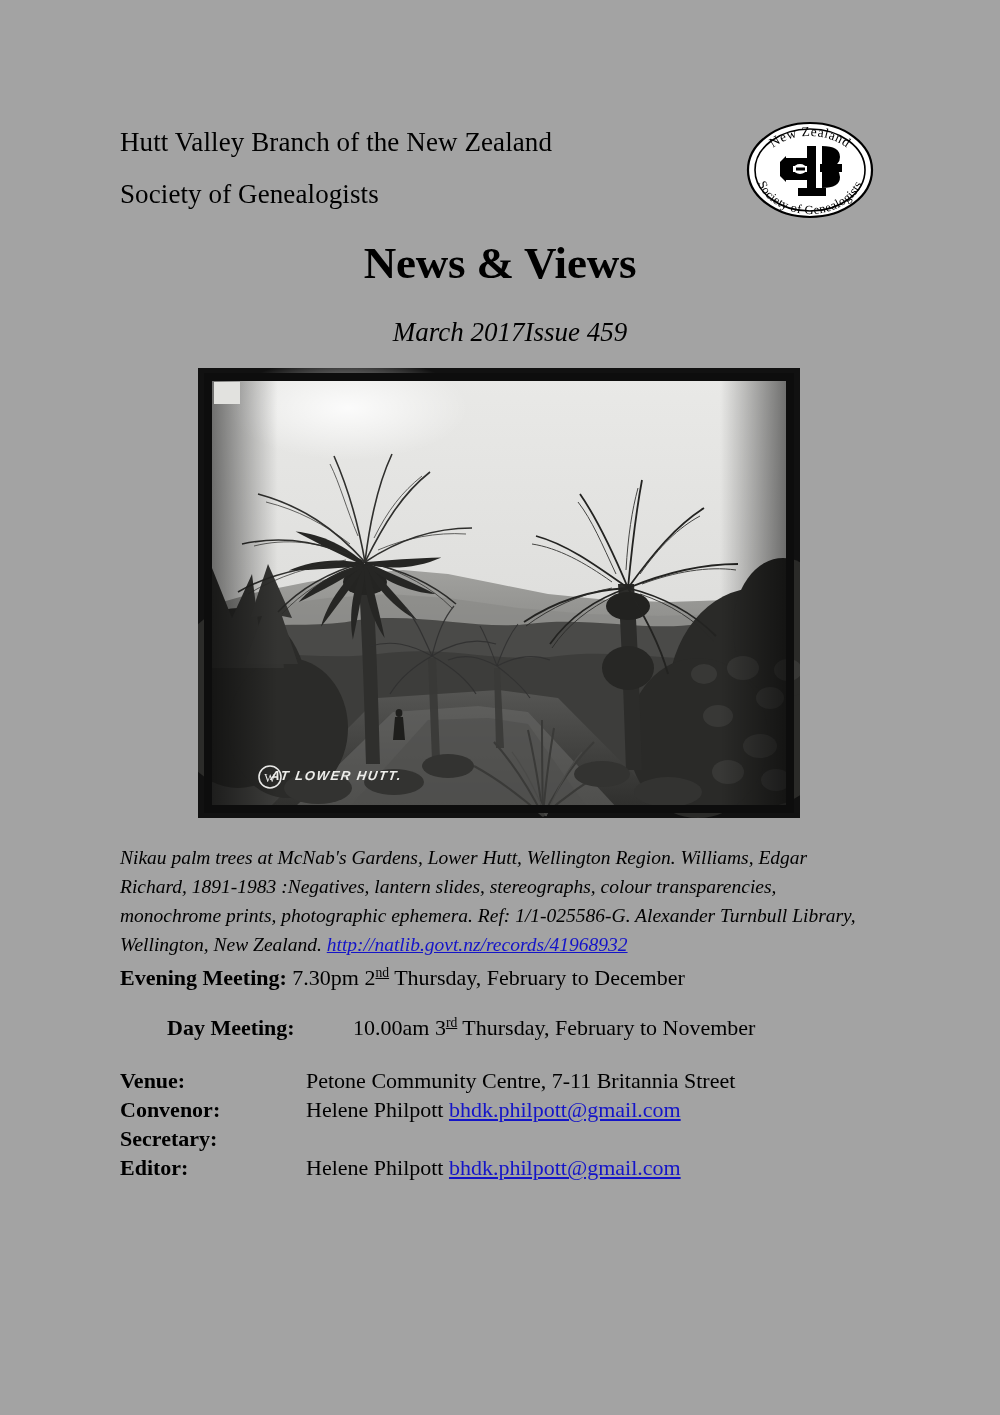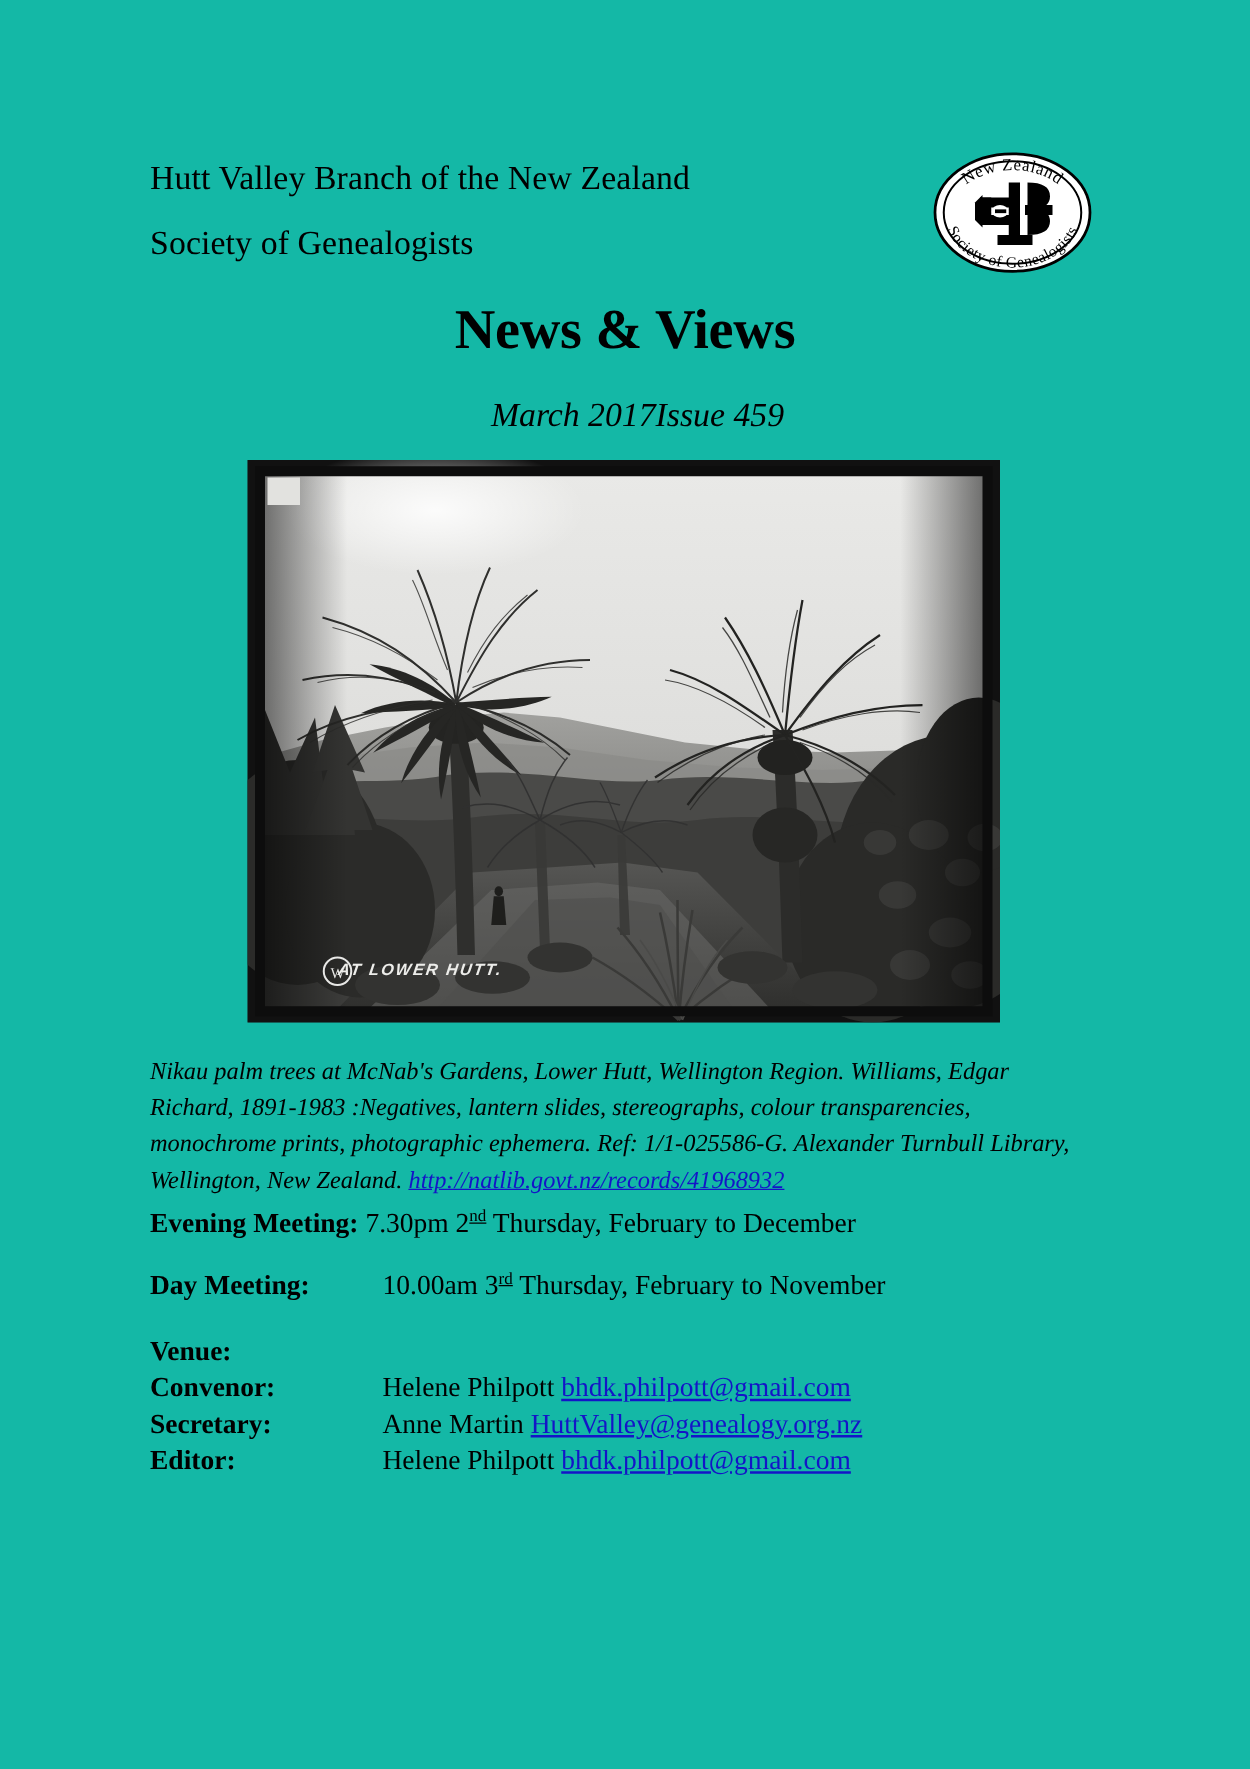--- a/index.html
+++ b/index.html
@@ -12,21 +12,21 @@
     height: 1415px;
     position: relative;
     font-family: "Liberation Serif", "DejaVu Serif", serif;
     color: #000000;
     overflow: hidden;
   }
 
   .page {
     position: absolute;
     inset: 0;
-    background: #14b8a6;
+    background: #a3a3a3;
   }
 
   
   .masthead {
     position: absolute;
     left: 120px;
     top: 116px;
     width: 580px;
   }
   .masthead-line {
@@ -99,21 +99,21 @@
   }
 
   
   .meeting {
     position: absolute;
     left: 120px;
     font-size: 22px;
     white-space: nowrap;
   }
   .meeting.evening { top: 965px; }
-  .meeting.day { top: 1015px; }
+  .meeting.day { top: 1015px; margin-left: 47px; }
   .meeting b { font-weight: bold; }
   .meeting .lbl-day {
     display: inline-block;
     width: 186px;
     font-weight: bold;
   }
   sup {
     font-size: 0.62em;
     vertical-align: super;
     text-decoration: underline;
@@ -414,32 +414,32 @@
   </div>
 
   <div class="meeting day">
     <span class="lbl-day">Day Meeting:</span><span>10.00am 3</span><sup>rd</sup><span> Thursday, February to November</span>
   </div>
 
   <div class="contacts">
 
     <div class="contact-row">
       <span class="contact-label">Venue:</span>
+      <span class="contact-value"><span>Petone Community Centre, 7-11 Britannia Street</span></span>
     </div>
 
 
 
     <div class="contact-row">
       <span class="contact-label">Convenor:</span>
       <span class="contact-value"><span>Helene Philpott </span><a href="#" class="link">bhdk.philpott@gmail.com</a></span>
     </div>
 
     <div class="contact-row">
       <span class="contact-label">Secretary:</span>
-      <span class="contact-value"><span>Anne Martin </span><a href="#" class="link">HuttValley@genealogy.org.nz</a></span>
     </div>
 
     <div class="contact-row">
       <span class="contact-label">Editor:</span>
       <span class="contact-value"><span>Helene Philpott </span><a href="#" class="link">bhdk.philpott@gmail.com</a></span>
     </div>
 
   </div>
 
 </div>

